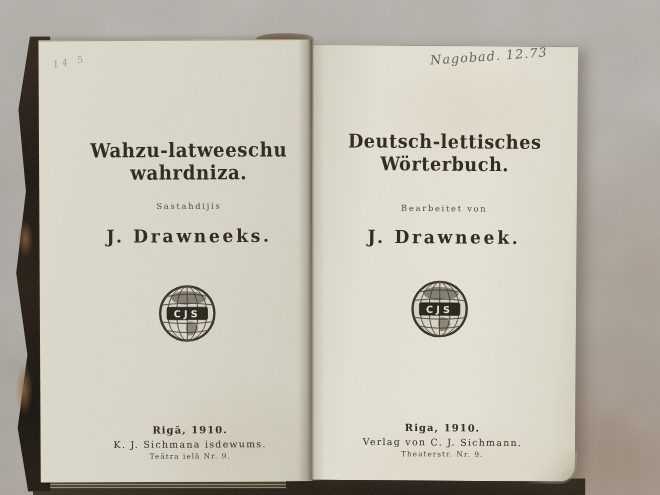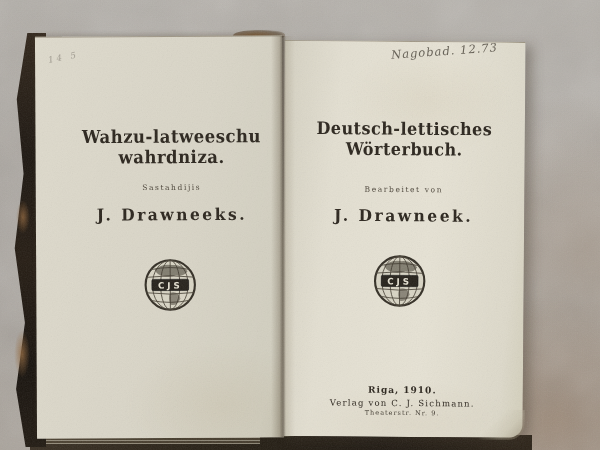--- a/index.html
+++ b/index.html
@@ -118,20 +118,25 @@
     <div class="spine-worn-top"></div>
 
     <div class="page left-page lp">
       <div class="print lp-print title" style="top:91px">Wahzu-latweeschu wahrdniza.</div>
       <div class="print lp-print byline" style="top:146px">Sastahdijis</div>
       <div class="print lp-print author" style="top:168px">J. Drawneeks.</div>
       <svg class="globe lp-globe" viewBox="0 0 60 60">
         <use href="#globe-sym"></use>
         <text x="30" y="33.6" text-anchor="middle" font-size="9" font-weight="bold" fill="#e6e2d2" letter-spacing="3" font-family="DejaVu Sans, sans-serif">CJS</text>
       </svg>
+      <div class="print lp-print imprint" style="top:349px">
+        <div class="city-year">Rigā, 1910.</div>
+        <div class="publisher">K. J. Sichmana isdewums.</div>
+        <div class="address">Teātra ielā Nr. 9.</div>
+      </div>
     </div>
 
     <div class="page right-page rp">
       <div class="print rp-print title" style="top:78px">Deutsch-lettisches Wörterbuch.</div>
       <div class="print rp-print byline" style="top:143px">Bearbeitet von</div>
       <div class="print rp-print author" style="top:164px">J. Drawneek.</div>
       <svg class="globe rp-globe" viewBox="0 0 60 60">
         <use href="#globe-sym"></use>
         <text x="30" y="33.6" text-anchor="middle" font-size="9" font-weight="bold" fill="#e6e2d2" letter-spacing="3" font-family="DejaVu Sans, sans-serif">CJS</text>
       </svg>

